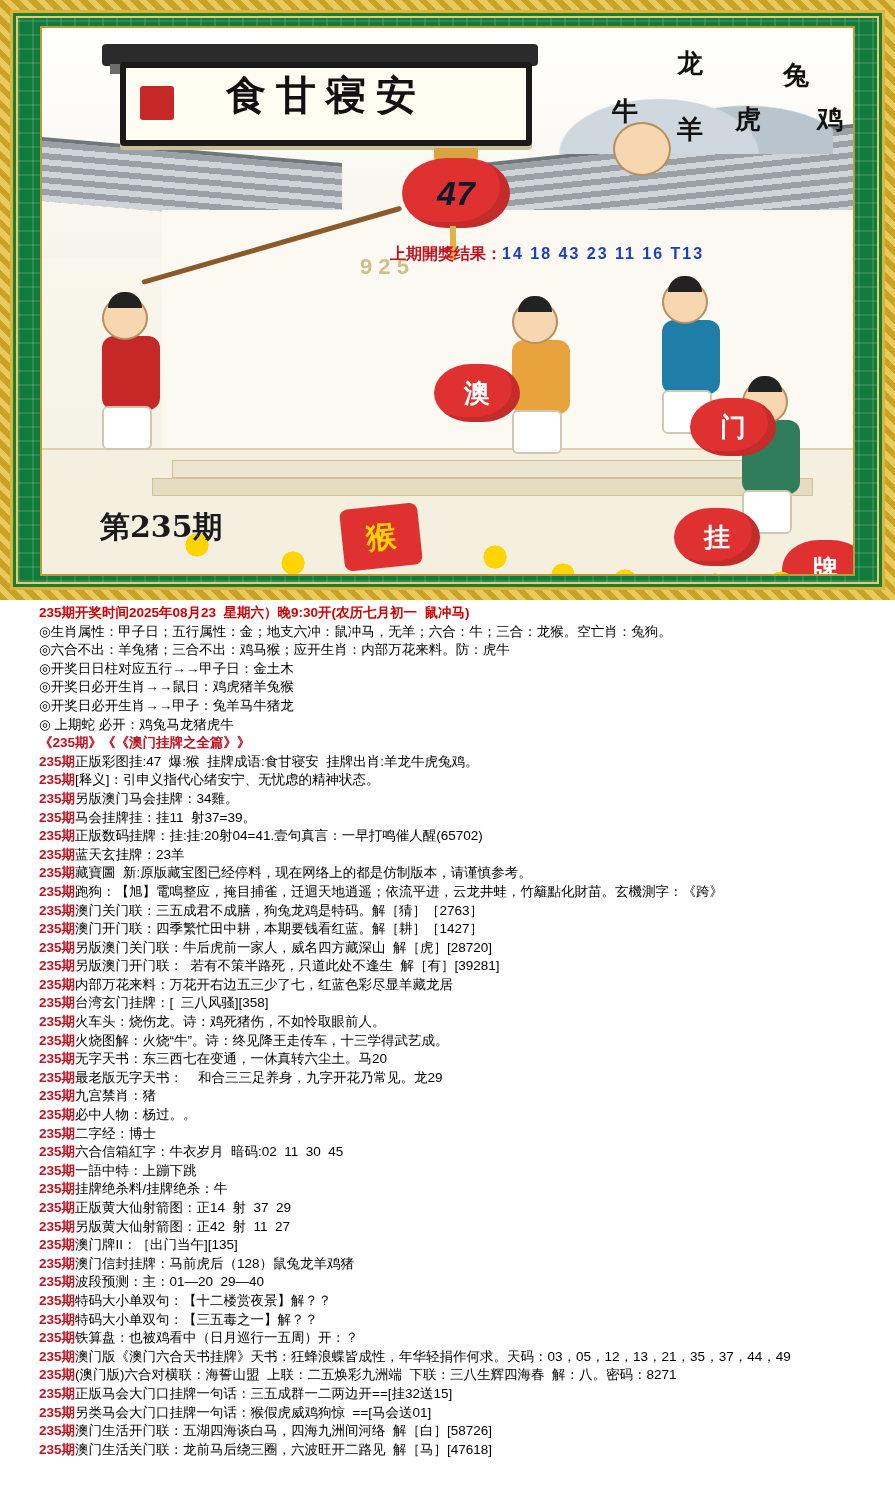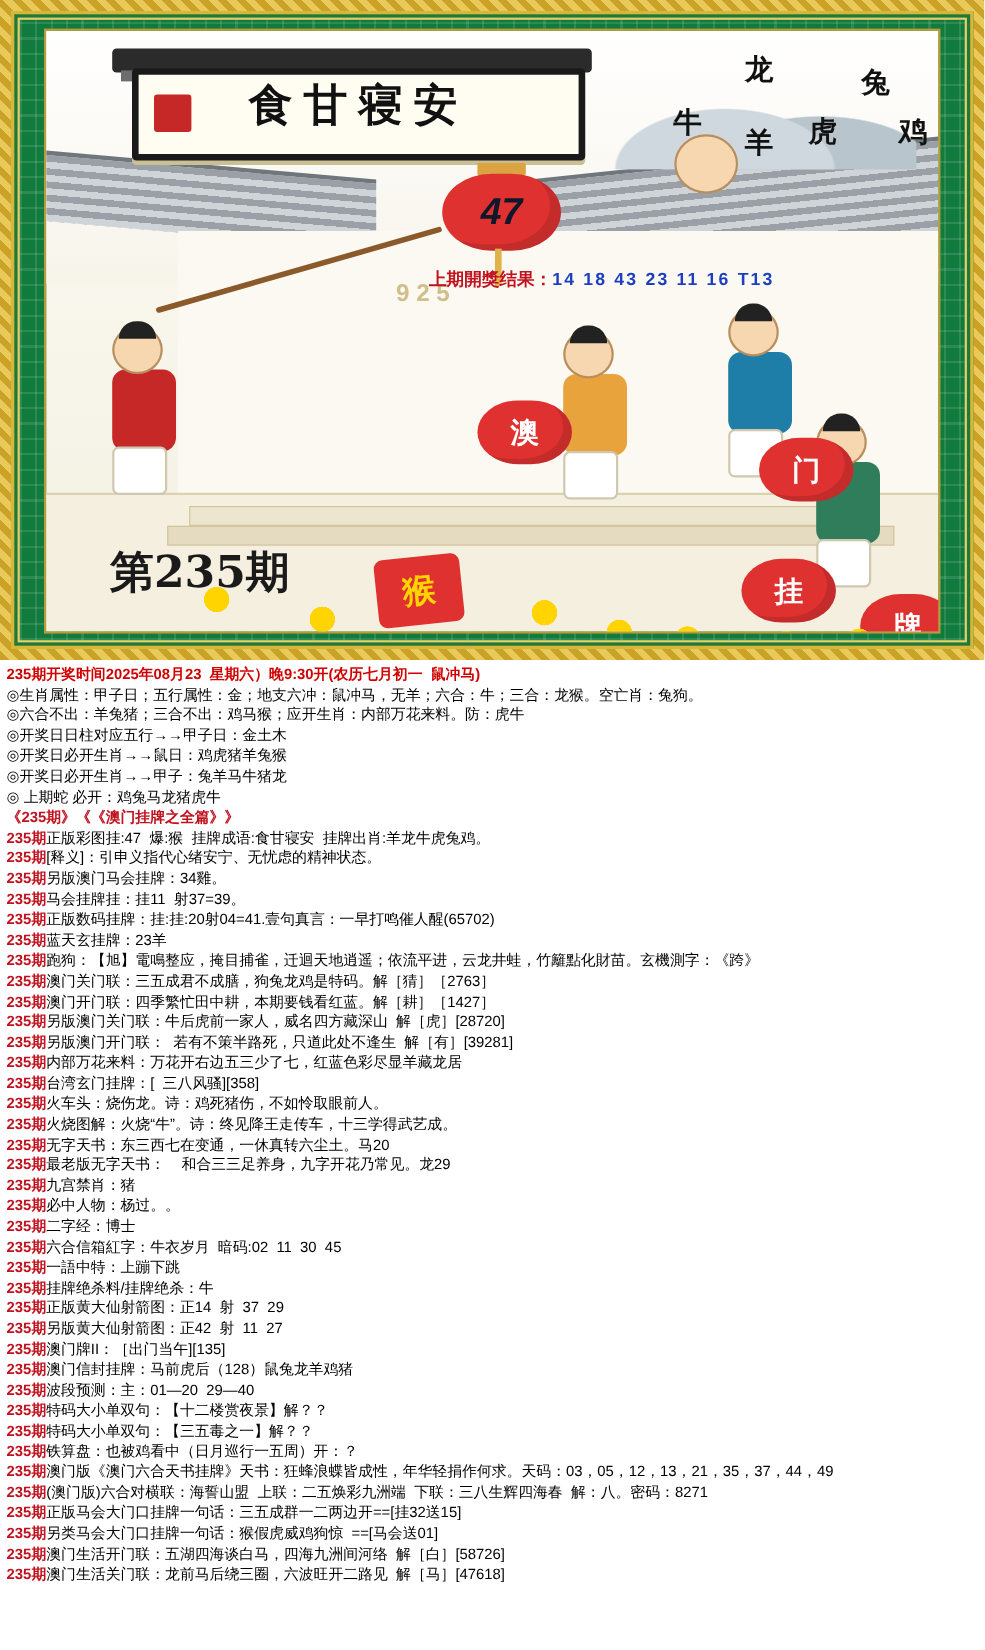--- a/index.html
+++ b/index.html
@@ -98,26 +98,26 @@
 
   .firework{position:absolute;width:46px;height:46px;background:
       radial-gradient(circle,#ffd400 0 35%,transparent 36%);}
   .fw1{left:132px;top:494px;} .fw2{left:228px;top:512px;} .fw3{left:430px;top:506px;}
   .fw4{left:498px;top:524px;} .fw5{left:560px;top:530px;} .fw6{left:650px;top:534px;}
   .fw7{left:716px;top:532px;}
   .monkey{position:absolute;left:300px;top:478px;width:78px;height:62px;background:#e03131;border-radius:8px;
       display:flex;align-items:center;justify-content:center;color:#ffd400;font-weight:bold;font-size:30px;
       font-family:"DejaVu Serif","Liberation Serif",serif;transform:rotate(-6deg);}
   .issue{position:absolute;left:58px;bottom:26px;font-family:"DejaVu Serif","Liberation Serif",serif;
-      font-weight:bold;font-size:40px;color:#1a1a1a;}
+      font-weight:bold;font-size:30px;color:#1a1a1a;}
   .wallnum{position:absolute;left:318px;top:226px;color:#cfc08a;font-size:22px;font-weight:bold;line-height:26px;}
 
   
   .body-text{padding:4px 6px 10px 6px;font-size:13.5px;line-height:18.6px;}
-  .body-text .ln{white-space:pre-wrap;word-break:break-all;}
+  .body-text .ln{white-space:pre-wrap;word-break:break-all;margin-left:33px;}
   .darkred{color:#c1121f;font-weight:bold;}
   .hdr{color:#d00000;font-weight:bold;}
 </style>
 </head>
 <body>
 
 <div class="page">
 
   <div class="poster">
     <div class="frame-outer"></div>
@@ -217,20 +217,21 @@
     <div class="ln">◎开奖日必开生肖→→甲子：兔羊马牛猪龙</div>
     <div class="ln">◎ 上期蛇 必开：鸡兔马龙猪虎牛</div>
     <div class="ln darkred">《235期》《《澳门挂牌之全篇》》</div>
 
     <div class="ln"><span class="darkred">235期</span>正版彩图挂:47  爆:猴  挂牌成语:食甘寝安  挂牌出肖:羊龙牛虎兔鸡。</div>
     <div class="ln"><span class="darkred">235期</span>[释义]：引申义指代心绪安宁、无忧虑的精神状态。</div>
     <div class="ln"><span class="darkred">235期</span>另版澳门马会挂牌：34雞。</div>
     <div class="ln"><span class="darkred">235期</span>马会挂牌挂：挂11  射37=39。</div>
     <div class="ln"><span class="darkred">235期</span>正版数码挂牌：挂:挂:20射04=41.壹句真言：一早打鸣催人醒(65702)</div>
     <div class="ln"><span class="darkred">235期</span>蓝天玄挂牌：23羊</div>
+    <div class="ln"><span class="darkred">235期</span>藏寶圖  新:原版藏宝图已经停料，现在网络上的都是仿制版本，请谨慎参考。</div>
     <div class="ln"><span class="darkred">235期</span>跑狗：【旭】電鳴整应，掩目捕雀，迁迴天地逍遥；依流平进，云龙井蛙，竹籬點化財苗。玄機測字：《跨》</div>
     <div class="ln"><span class="darkred">235期</span>澳门关门联：三五成君不成膳，狗兔龙鸡是特码。解［猜］［2763］</div>
     <div class="ln"><span class="darkred">235期</span>澳门开门联：四季繁忙田中耕，本期要钱看红蓝。解［耕］［1427］</div>
     <div class="ln"><span class="darkred">235期</span>另版澳门关门联：牛后虎前一家人，威名四方藏深山  解［虎］[28720]</div>
     <div class="ln"><span class="darkred">235期</span>另版澳门开门联：  若有不策半路死，只道此处不逢生  解［有］[39281]</div>
     <div class="ln"><span class="darkred">235期</span>内部万花来料：万花开右边五三少了七，红蓝色彩尽显羊藏龙居</div>
     <div class="ln"><span class="darkred">235期</span>台湾玄门挂牌：[  三八风骚][358]</div>
     <div class="ln"><span class="darkred">235期</span>火车头：烧伤龙。诗：鸡死猪伤，不如怜取眼前人。</div>
     <div class="ln"><span class="darkred">235期</span>火烧图解：火烧“牛”。诗：终见降王走传车，十三学得武艺成。</div>
     <div class="ln"><span class="darkred">235期</span>无字天书：东三西七在变通，一休真转六尘土。马20</div>

